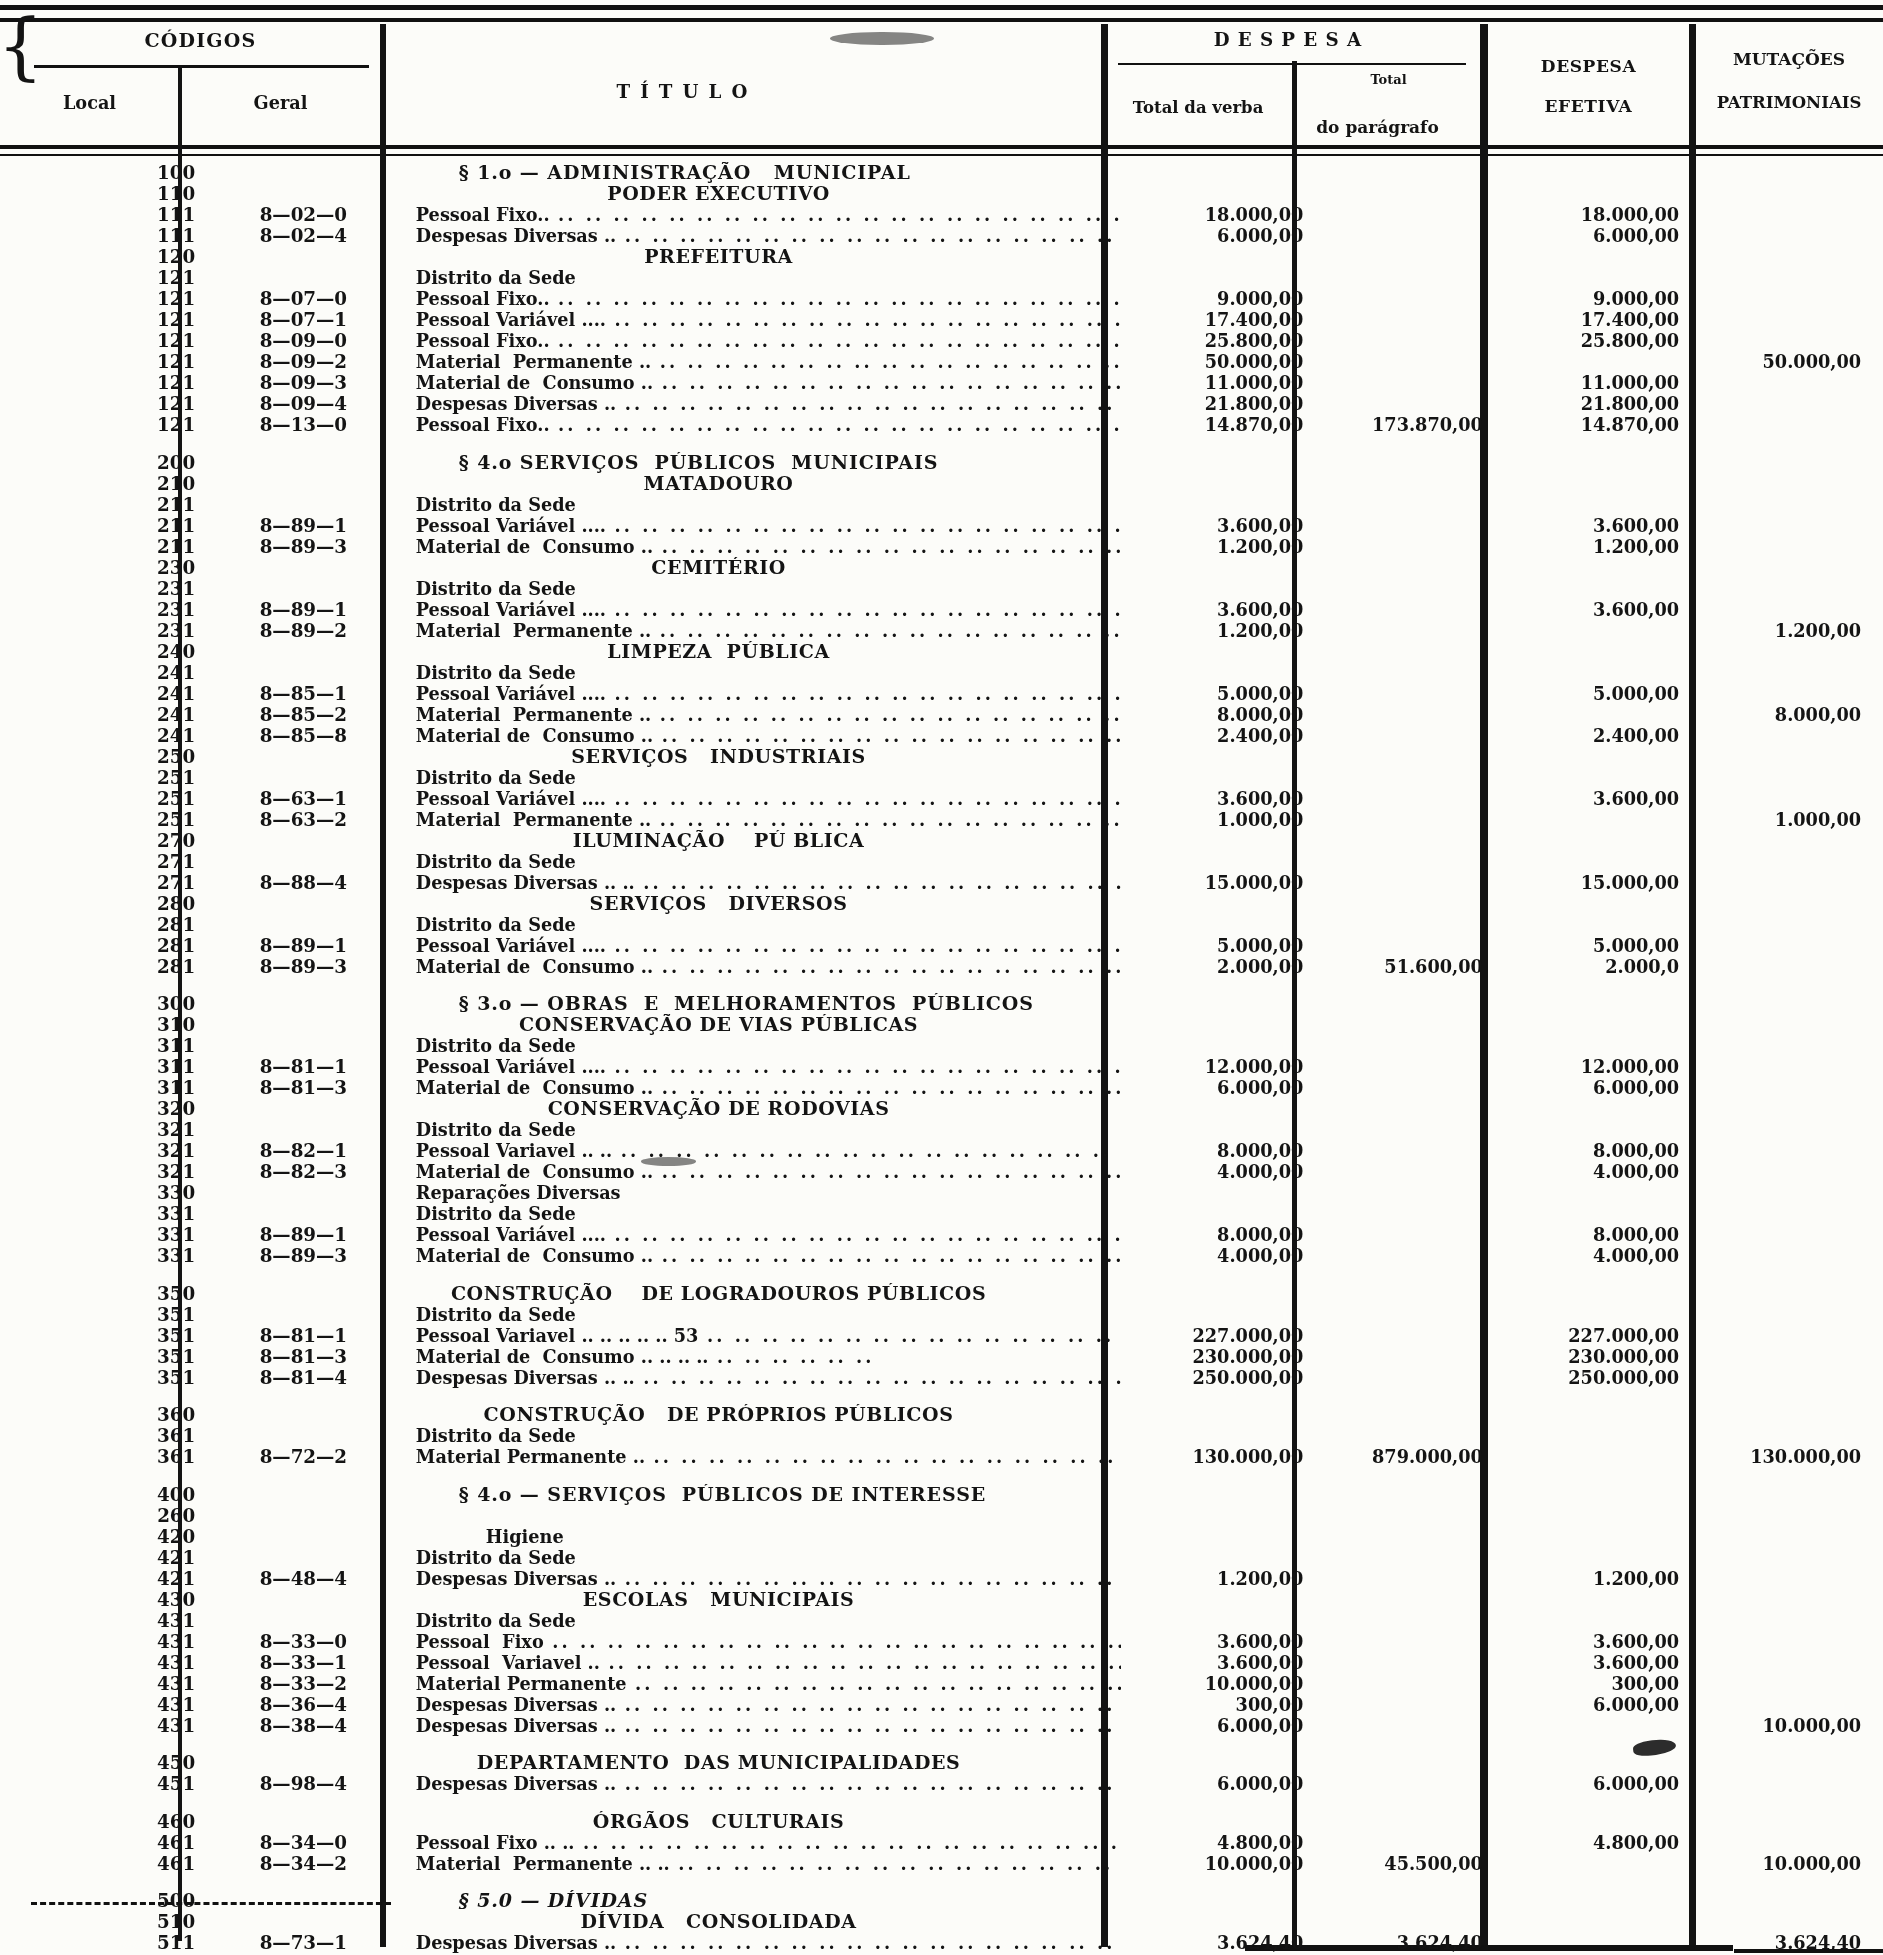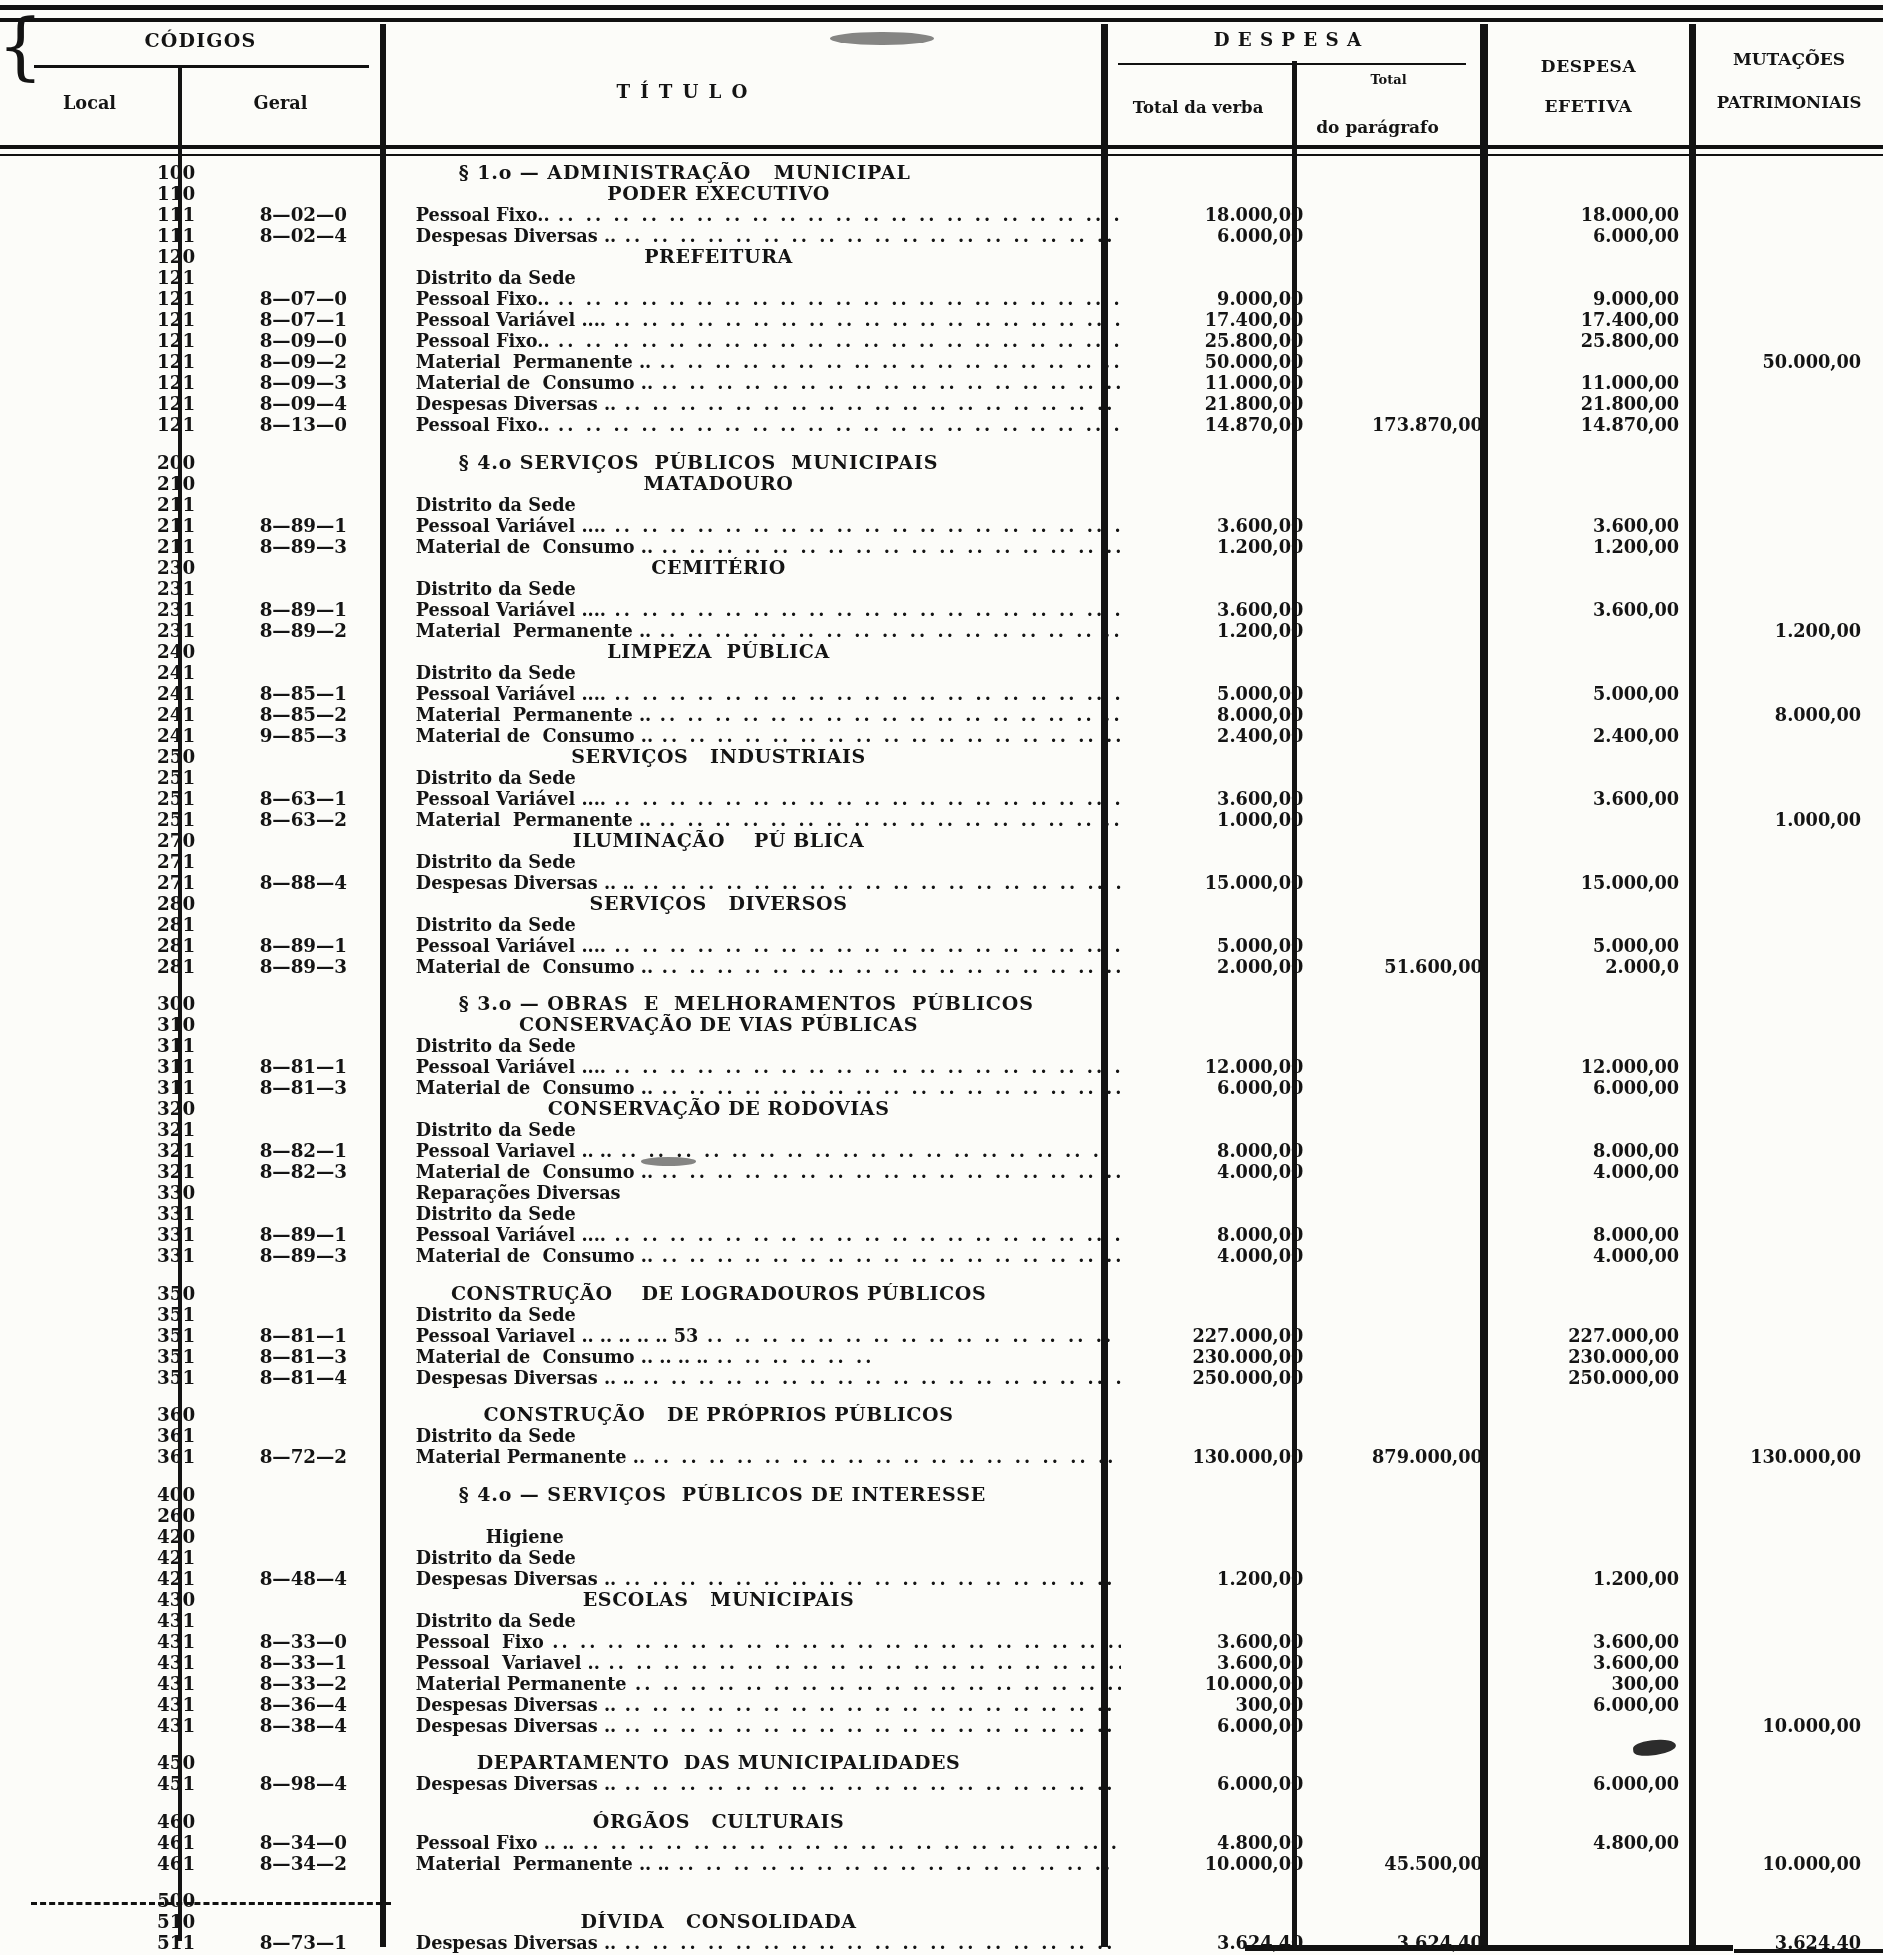--- a/index.html
+++ b/index.html
@@ -308,21 +308,21 @@
       <div class="c-local">241</div>
       <div class="c-geral">8—85—2</div>
       <div class="c-titulo"><span class="lbl">Material  Permanente ..</span><span class="dots">.. .. .. .. .. .. .. .. .. .. .. .. .. .. .. .. .. .. .. .. .. .. .. .. .. .. .. .. .. .. .. .. .. .. .. .. .. .. .. .. .. .. .. .. .. .. .. .. .. .. .. .. .. .. .. .. .. .. .. .. .. .. .. .. .. .. .. .. .. .. </span></div>
       <div class="c-verba">8.000,00</div>
       <div class="c-para"></div>
       <div class="c-efet"></div>
       <div class="c-muta">8.000,00</div>
     </div>
       <div class="row s-leaf">
       <div class="c-local">241</div>
-      <div class="c-geral">9—85—3</div>
+      <div class="c-geral">8—85—8</div>
       <div class="c-titulo"><span class="lbl">Material de  Consumo ..</span><span class="dots">.. .. .. .. .. .. .. .. .. .. .. .. .. .. .. .. .. .. .. .. .. .. .. .. .. .. .. .. .. .. .. .. .. .. .. .. .. .. .. .. .. .. .. .. .. .. .. .. .. .. .. .. .. .. .. .. .. .. .. .. .. .. .. .. .. .. .. .. .. .. </span></div>
       <div class="c-verba">2.400,00</div>
       <div class="c-para"></div>
       <div class="c-efet">2.400,00</div>
       <div class="c-muta"></div>
     </div>
       <div class="row s-h2">
       <div class="c-local">250</div>
       <div class="c-geral"></div>
       <div class="c-titulo"><span class="lbl">SERVIÇOS   INDUSTRIAIS</span></div>
@@ -760,20 +760,21 @@
       <div class="c-geral">8—34—2</div>
       <div class="c-titulo"><span class="lbl">Material  Permanente .. ..</span><span class="dots">.. .. .. .. .. .. .. .. .. .. .. .. .. .. .. .. .. .. .. .. .. .. .. .. .. .. .. .. .. .. .. .. .. .. .. .. .. .. .. .. .. .. .. .. .. .. .. .. .. .. .. .. .. .. .. .. .. .. .. .. .. .. .. .. .. .. .. .. .. .. </span></div>
       <div class="c-verba">10.000,00</div>
       <div class="c-para">45.500,00</div>
       <div class="c-efet"></div>
       <div class="c-muta">10.000,00</div>
     </div>
       <div class="row s-h1 gap em">
       <div class="c-local">500</div>
       <div class="c-geral"></div>
+      <div class="c-titulo"><span class="lbl">§ 5.0 — DÍVIDAS</span></div>
       <div class="c-verba"></div>
       <div class="c-para"></div>
       <div class="c-efet"></div>
       <div class="c-muta"></div>
     </div>
       <div class="row s-h2">
       <div class="c-local">510</div>
       <div class="c-geral"></div>
       <div class="c-titulo"><span class="lbl">DÍVIDA   CONSOLIDADA</span></div>
       <div class="c-verba"></div>

